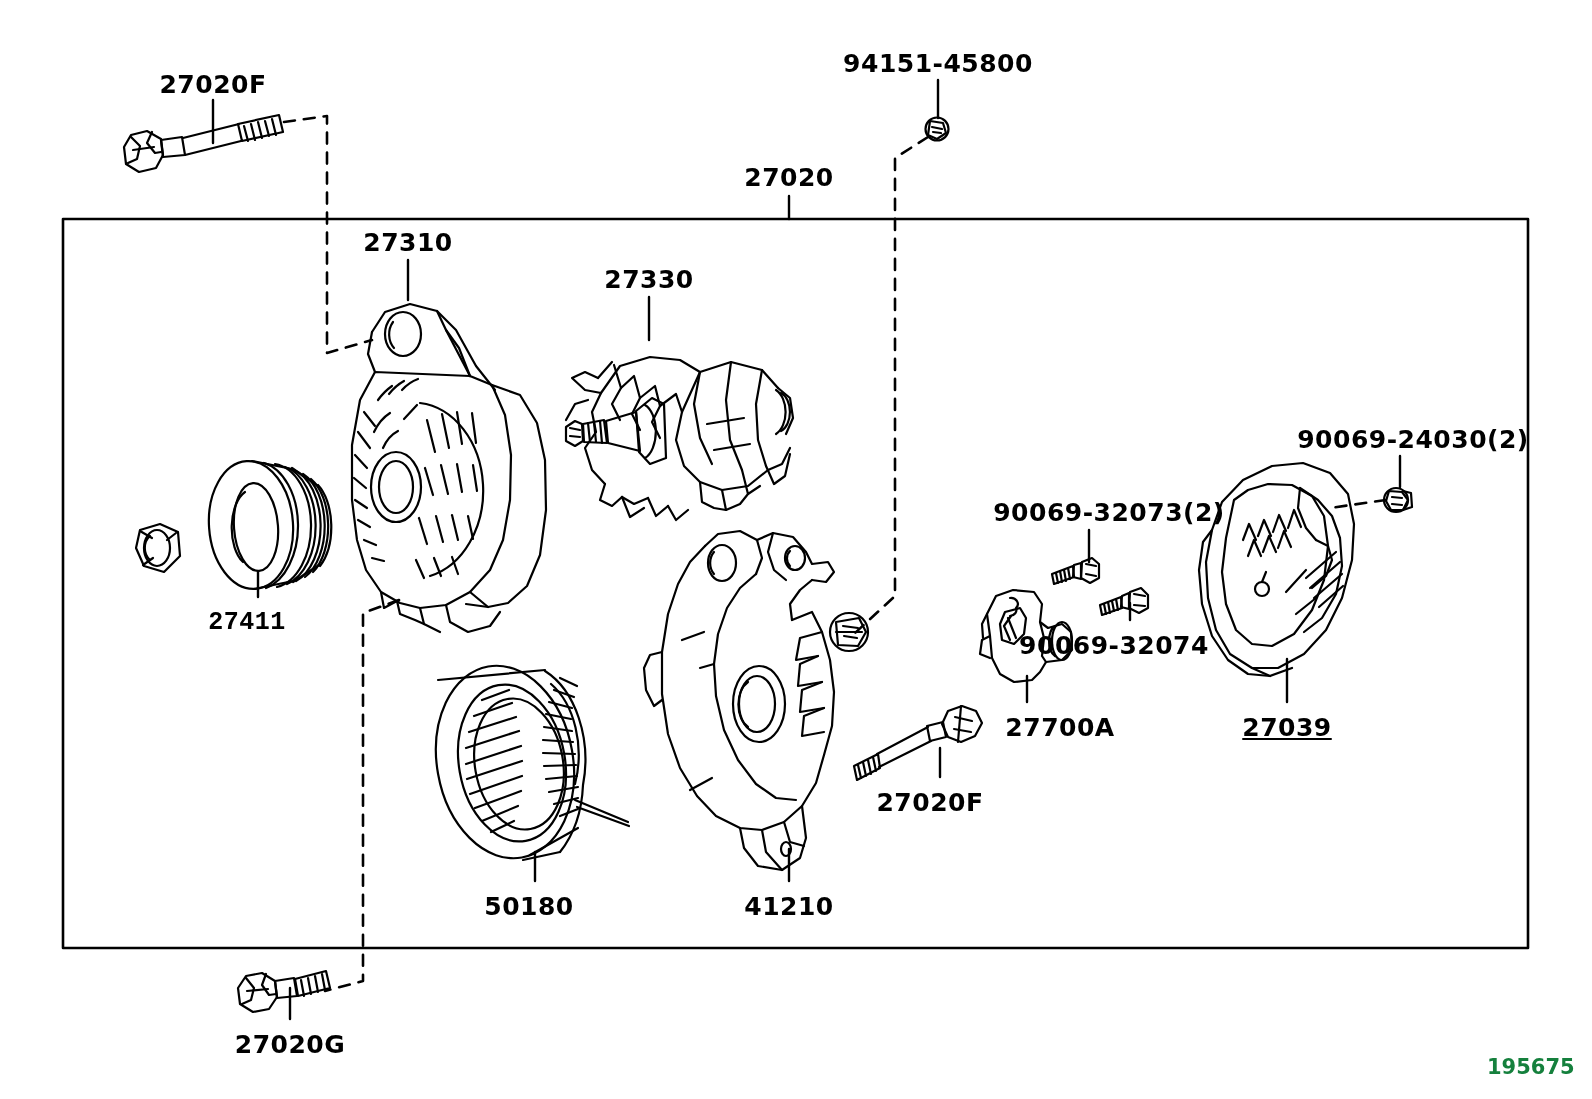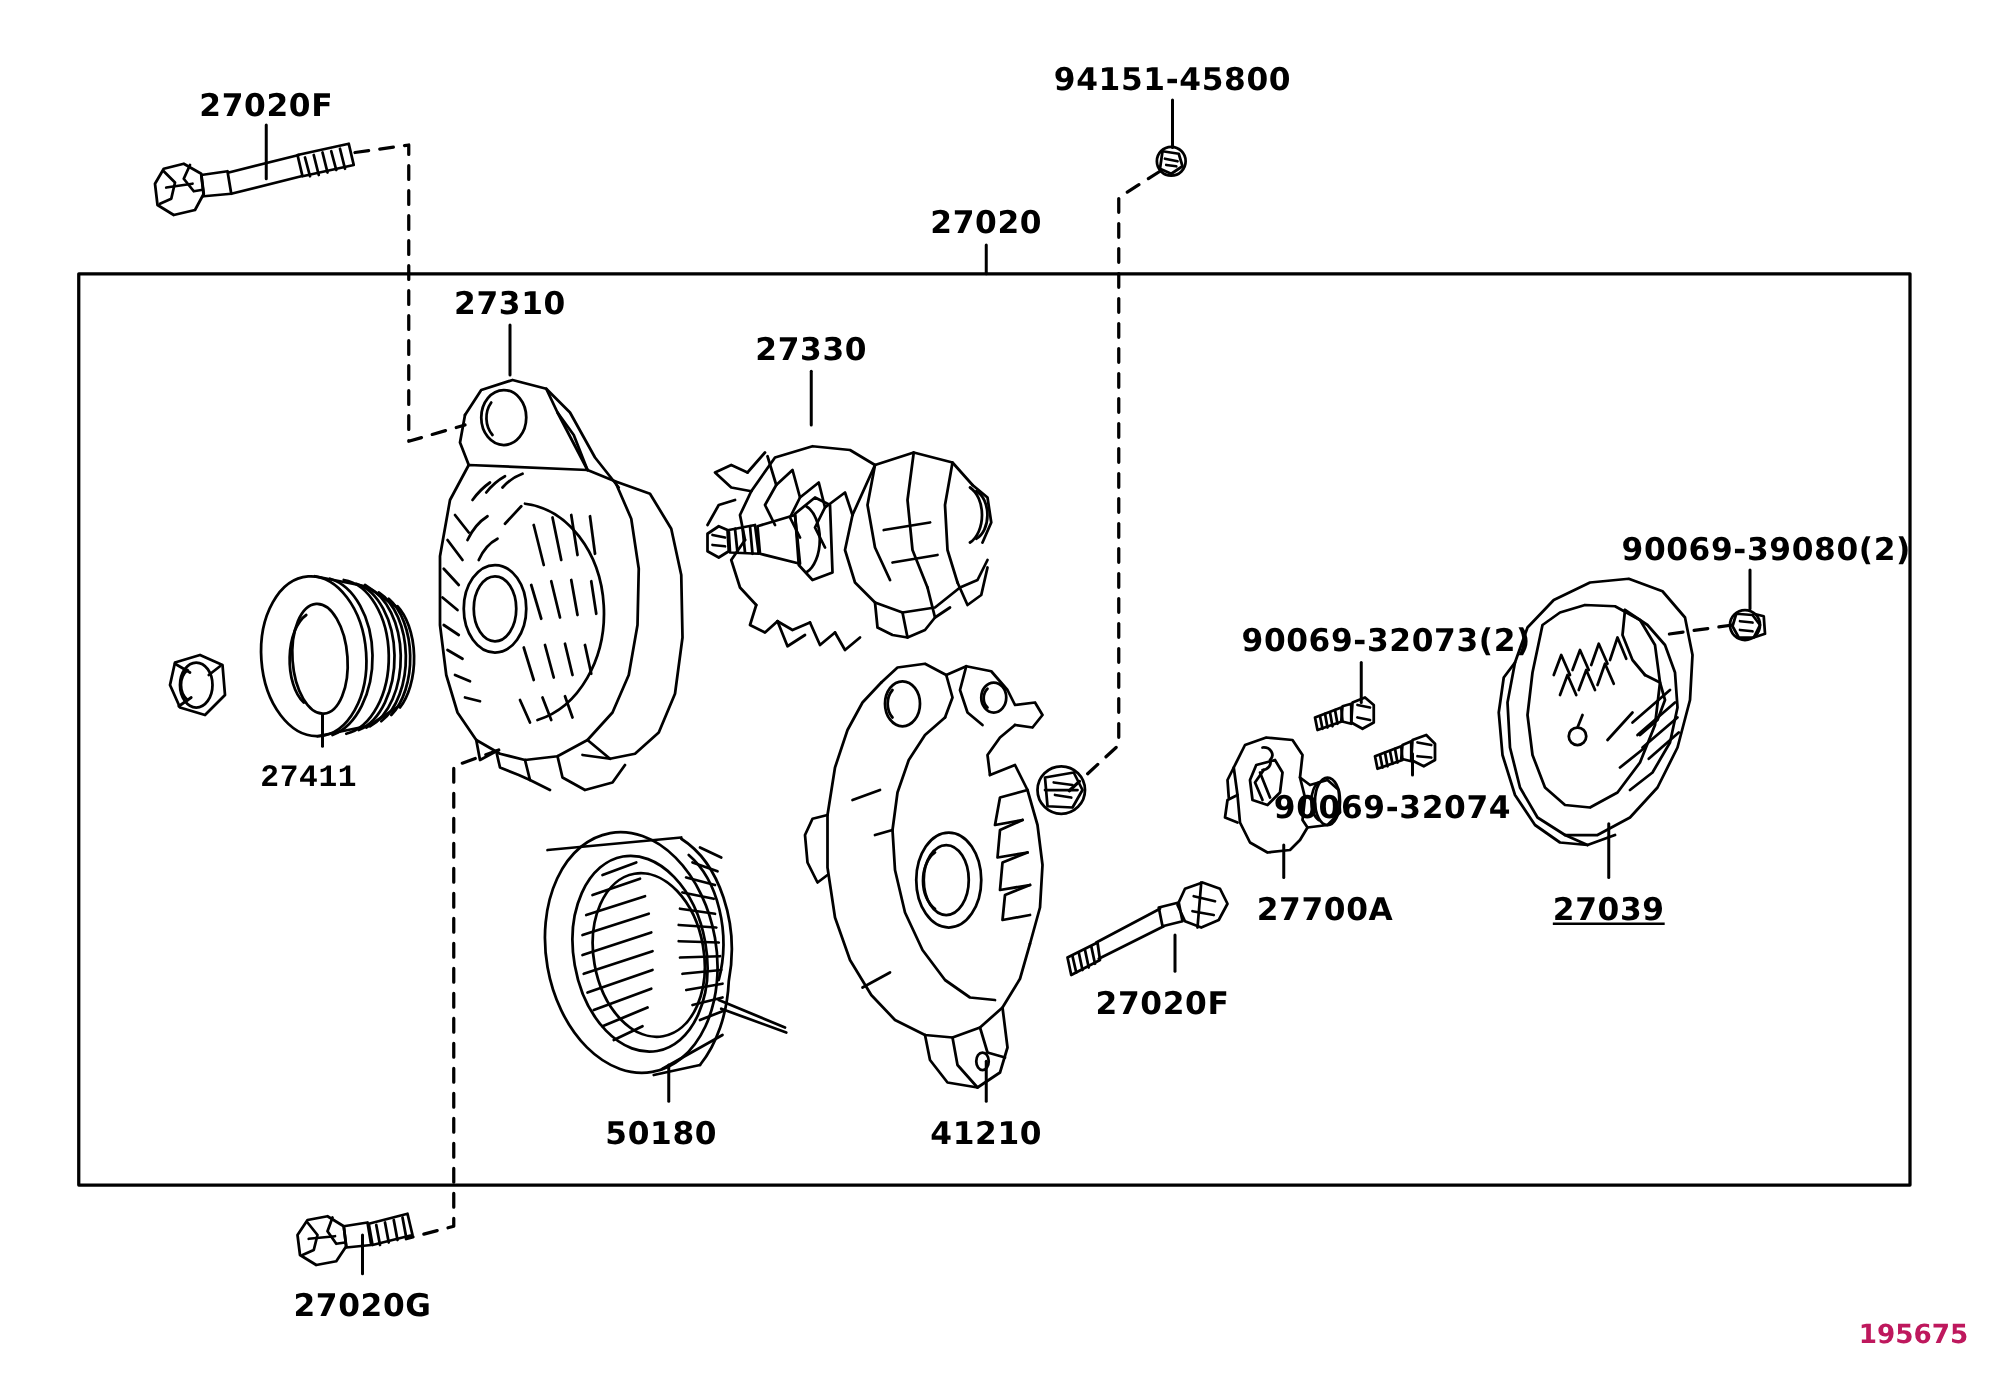--- a/index.html
+++ b/index.html
@@ -33,21 +33,21 @@
     letter-spacing: 0.5px;
     color: #000000;
     white-space: nowrap;
     line-height: 1;
   }
   .diagram-id {
     position: absolute;
     font-family: "DejaVu Sans", sans-serif;
     font-weight: bold;
     font-size: 21px;
-    color: #be185d;
+    color: #15803d;
     white-space: nowrap;
   }
   .ctr { transform: translateX(-50%); }
 </style>
 </head>
 <body>
 
 <div id="page">
 
   <svg id="svg-root" viewBox="0 0 1592 1099">
@@ -488,21 +488,21 @@
       </g>
 
     </g>
   </svg>
 
   <div class="part-label ctr" style="left:213px;  top:72px;">27020F</div>
   <div class="part-label ctr" style="left:938px;  top:51px;">94151-45800</div>
   <div class="part-label ctr" style="left:789px;  top:165px;">27020</div>
   <div class="part-label ctr" style="left:408px;  top:230px;">27310</div>
   <div class="part-label ctr" style="left:649px;  top:267px;">27330</div>
-  <div class="part-label ctr" style="left:1413px; top:427px;">90069-39080(2)</div>
+  <div class="part-label ctr" style="left:1413px; top:427px;">90069-24030(2)</div>
   <div class="part-label ctr" style="left:1109px; top:500px;">90069-32073(2)</div>
   <div class="part-label ctr" style="left:247px;  top:610px;font-family:Liberation Mono, monospace;">27411</div>
   <div class="part-label ctr" style="left:1114px; top:633px;">90069-32074</div>
   <div class="part-label ctr" style="left:1060px; top:715px;">27700A</div>
   <div class="part-label ctr" style="left:1287px; top:715px;text-decoration:underline;">27039</div>
   <div class="part-label ctr" style="left:930px;  top:790px;">27020F</div>
   <div class="part-label ctr" style="left:529px;  top:894px;">50180</div>
   <div class="part-label ctr" style="left:789px;  top:894px;">41210</div>
   <div class="part-label ctr" style="left:290px;  top:1032px;">27020G</div>
 

